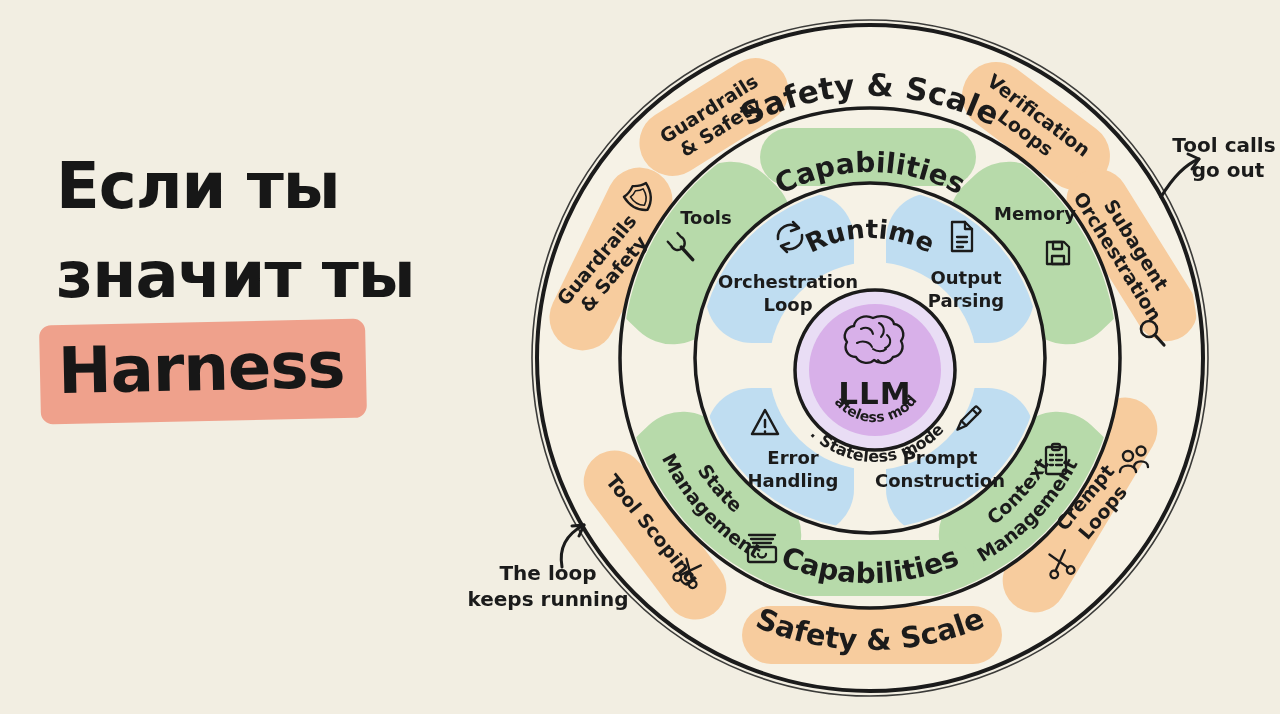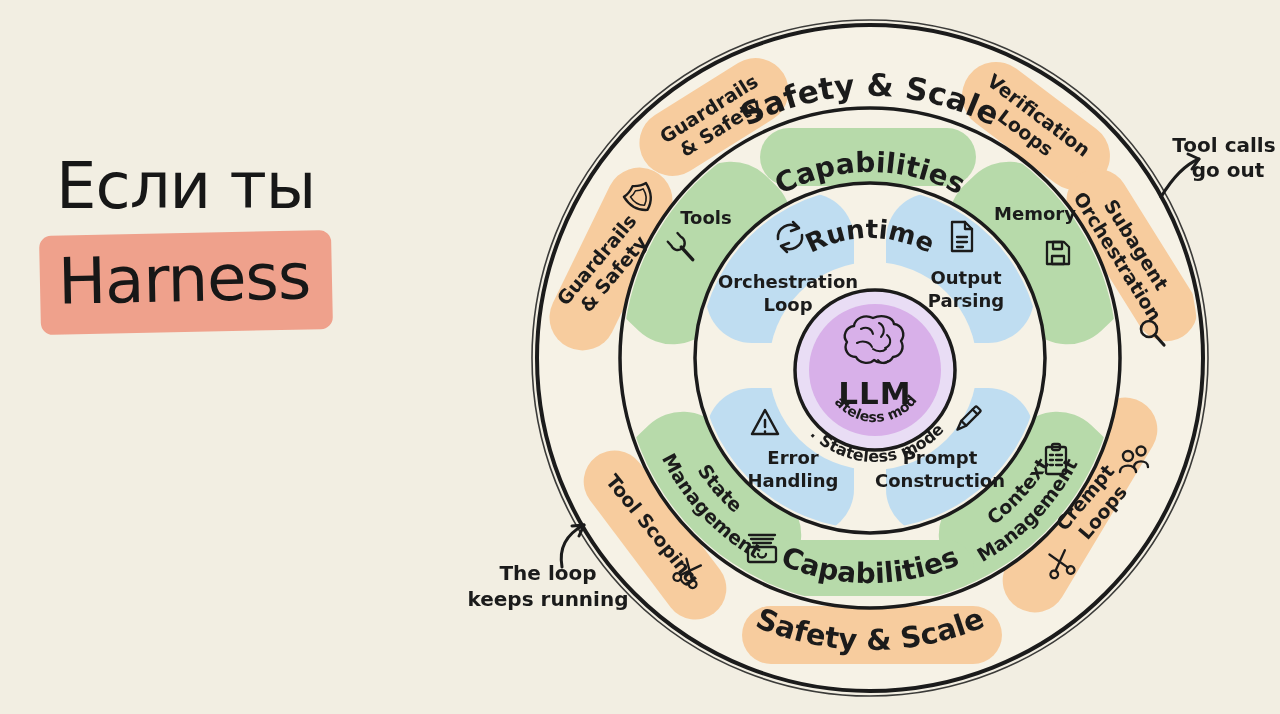--- a/index.html
+++ b/index.html
@@ -1,19 +1,19 @@
 <!DOCTYPE html>
 <html><head>
 <meta charset="utf-8">
 <style>
   html,body{margin:0;padding:0;width:1280px;height:714px;overflow:hidden;
     background:#F2EEE2;font-family:"DejaVu Sans","Liberation Sans",sans-serif;}
   .stage{position:relative;width:1280px;height:714px;}
   .headline{position:absolute;left:56px;top:142px;color:#171717;
-    font-size:64px;font-weight:normal;line-height:89px;letter-spacing:-1px;white-space:nowrap;}
+    font-size:64px;font-weight:bold;line-height:89px;letter-spacing:-1px;white-space:nowrap;}
   .headline .hl-line{margin-top:2px;}
   .highlight{display:inline-block;background:#EFA18C;border-radius:12px;
     padding:2px 22px 8px 18px;margin-left:-16px;transform:rotate(-1.2deg);}
   svg{position:absolute;left:0;top:0;}
   svg text{fill:#1b1b1b;}
   .ring-title{font-size:31px;font-weight:bold;}
   .ring-title-sm{font-size:28px;font-weight:bold;}
   .runtime-title{font-size:26px;font-weight:bold;}
   .pill-label{font-size:19px;font-weight:bold;text-anchor:middle;}
   .item-label{font-size:18px;font-weight:bold;text-anchor:middle;}
@@ -24,20 +24,21 @@
   .note-label{font-size:20px;font-weight:bold;text-anchor:middle;}
   .ink{stroke:#1b1b1b;fill:none;stroke-linecap:round;stroke-linejoin:round;}
 </style>
 </head>
 <body>
 
 <div class="stage">
 
   <div class="headline">
     <div>Если ты</div>
+    <div>значит ты</div>
     <div class="hl-line">
       <span class="highlight">Harness</span>
     </div>
   </div>
 
   <svg width="1280" height="714" viewBox="0 0 1280 714">
     <defs>
       <clipPath id="outerClip">
           <circle cx="870" cy="358" r="329"></circle>
         </clipPath>

